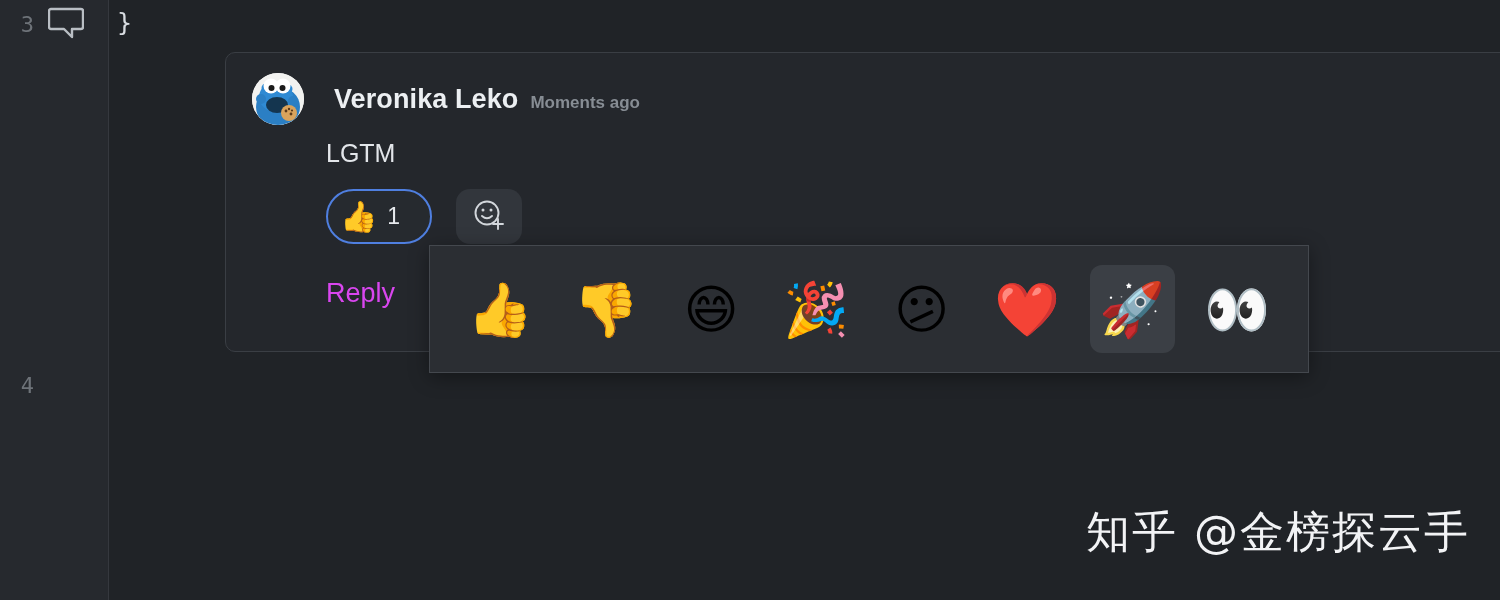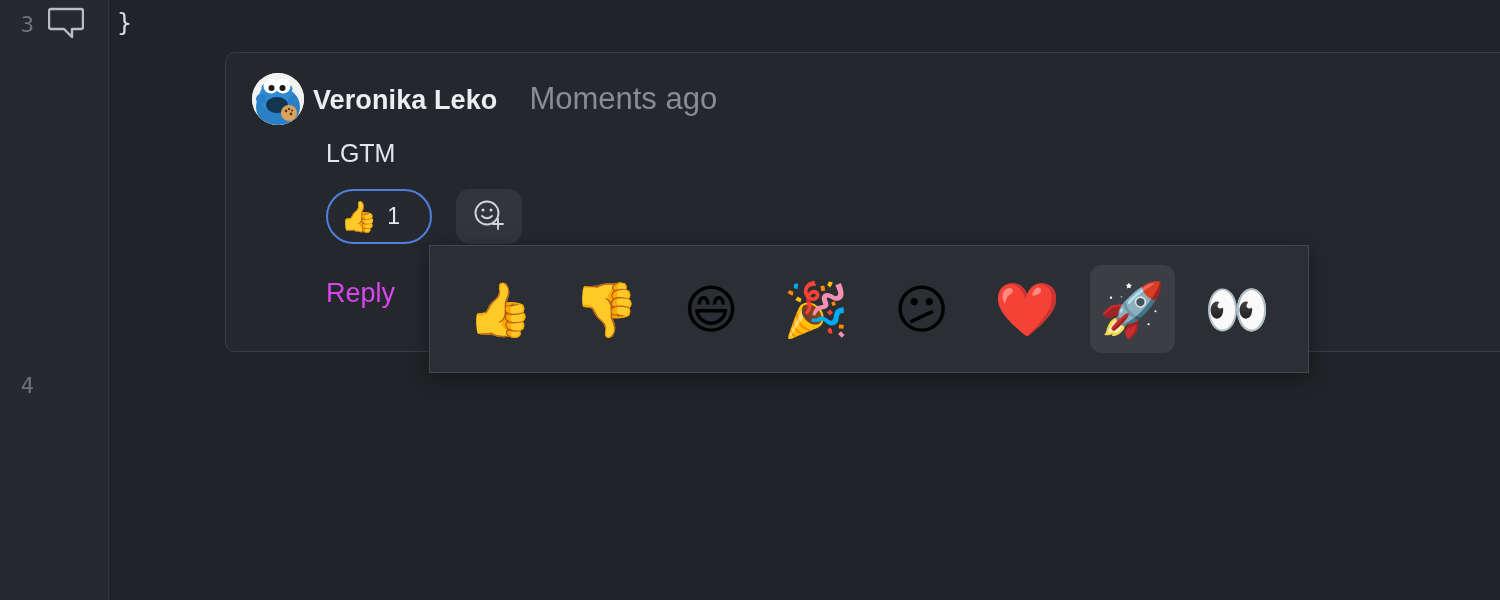--- a/index.html
+++ b/index.html
@@ -83,21 +83,21 @@
     background: #24272c;
     border: 1px solid #3a3e44;
     border-radius: 10px;
   }
   #comment-header {
     position: absolute;
     left: 26px;
     top: 20px;
     display: flex;
     align-items: center;
-    gap: 9px;
+    gap: 30px;
   }
 
   
   #avatar {
     width: 52px;
     height: 52px;
     border-radius: 50%;
     overflow: hidden;
     flex: none;
     background: #f4f4f4;
@@ -112,23 +112,22 @@
     white-space: nowrap;
   }
   #author-name {
     color: #eceff2;
     font-size: 27px;
     font-weight: bold;
     letter-spacing: 0.1px;
   }
   #comment-time {
     color: #878d94;
-    font-size: 31px;
-    font-weight: normal;
-    margin-left: 20px;
+    font-size: 17px;
+    font-weight: bold;
   }
 
   #comment-body {
     position: absolute;
     left: 100px;
     top: 84px;
     color: #e3e6ea;
     font-size: 25px;
     line-height: 32px;
     text-align: center;
@@ -318,14 +317,15 @@
       <div class="emoji-cell">😄</div>
       <div class="emoji-cell">🎉</div>
       <div class="emoji-cell">😕</div>
       <div class="emoji-cell">❤️</div>
       <div class="emoji-cell hovered">🚀</div>
       <div class="emoji-cell">👀</div>
     </div>
 
   </div>
 
+  <div id="watermark">知乎 @金榜探云手</div>
 
 </div>
 
 </body></html>

